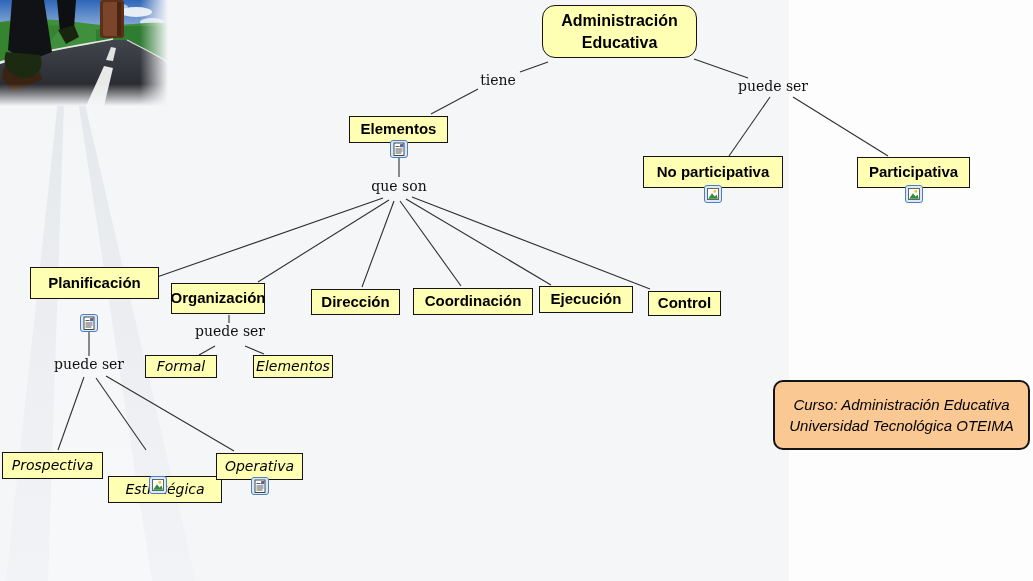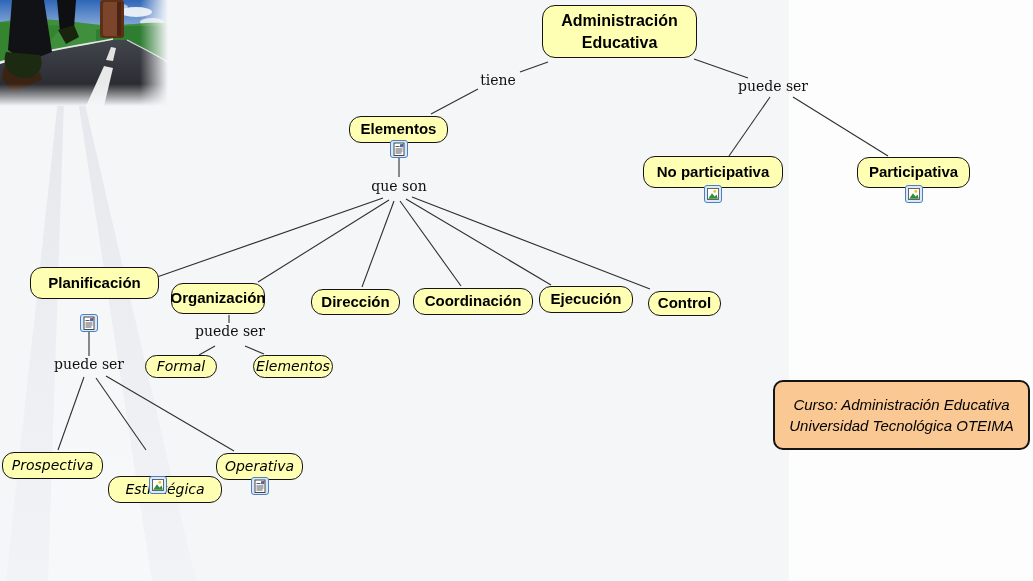--- a/index.html
+++ b/index.html
@@ -9,21 +9,21 @@
     overflow:hidden;
     background:linear-gradient(to right,#f5f6f8 0,#f5f6f8 789px,#fdfdfe 789px);
     font-family:"Liberation Sans",sans-serif;
   }
   #watermark{position:absolute;left:0;top:100px;pointer-events:none;}
   #photo{position:absolute;left:0;top:0;}
   #edges{position:absolute;left:0;top:0;}
   #edges line{stroke:#2f2f2f;stroke-width:1.1;}
   .node{
     position:absolute;box-sizing:border-box;
-    background:#ffffb3;border:1.6px solid #141414;border-radius:12px;
+    background:#ffffb3;border:1.6px solid #141414;border-radius:0;
     display:flex;align-items:center;justify-content:center;
     text-align:center;color:#000;
   }
   .node span{white-space:pre-line;line-height:1.35;}
   .node.concept{font-weight:bold;font-size:15px;}
   .node.concept.title{font-size:16px;border-radius:13px;}
   .node.leaf{font-style:italic;font-size:14px;font-family:"DejaVu Sans",sans-serif;}
   .phrase{
     position:absolute;transform:translate(-50%,-50%);
     font-family:"DejaVu Serif",serif;font-size:14px;color:#111;

